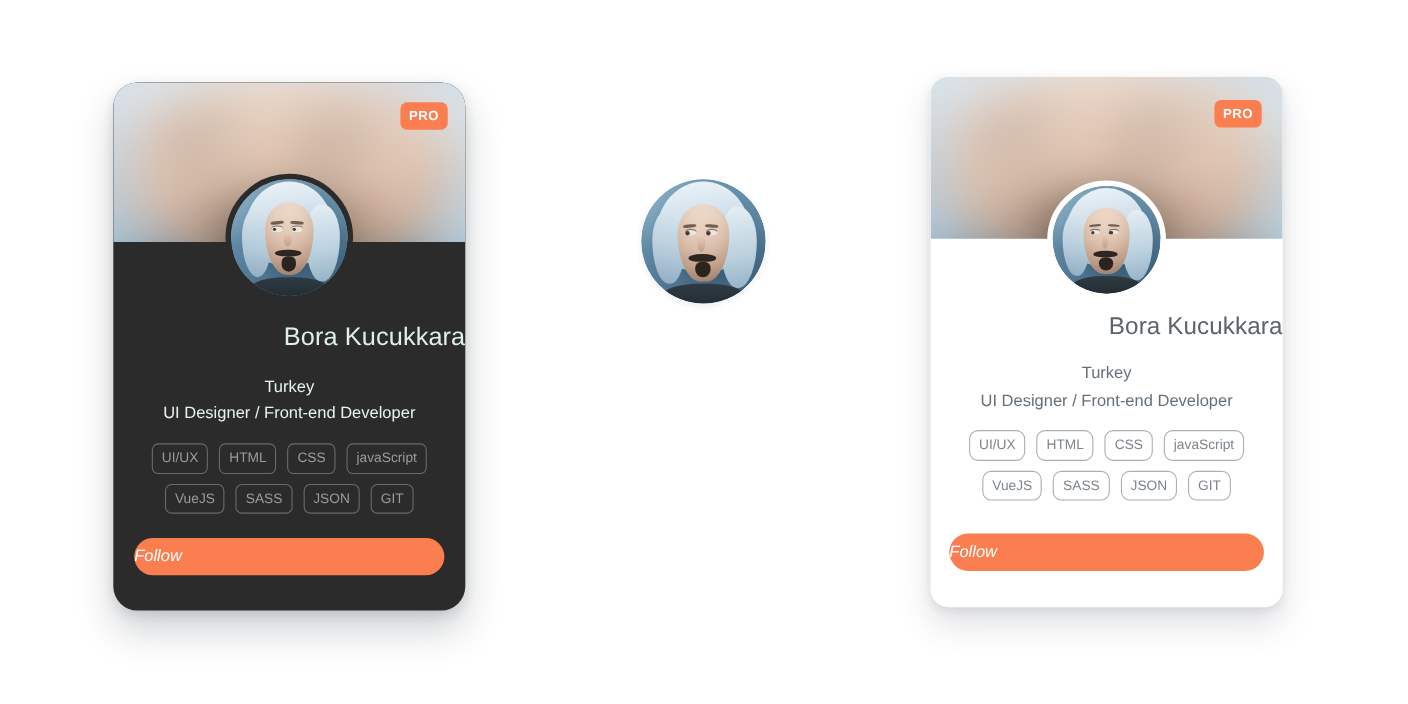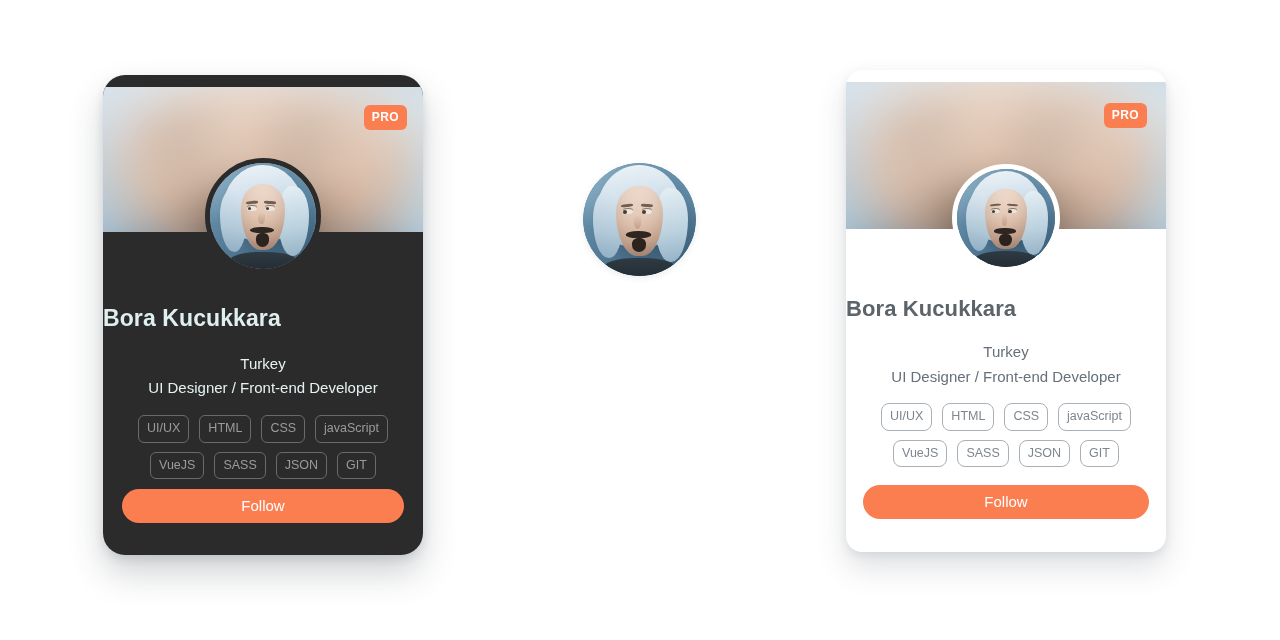--- a/index.html
+++ b/index.html
@@ -124,21 +124,20 @@
 
   
   .card {
     position: absolute;
     overflow: hidden;
   }
   .banner {
     position: relative;
     overflow: hidden;
     width: 100%;
-    margin-top: 12px;
   }
   .pro-badge {
     position: absolute;
     color: #ffffff;
     font-size: 12px;
     font-weight: bold;
     letter-spacing: .4px;
     line-height: 1;
     padding: 6px 8px 7px;
     border-radius: 6px;
@@ -146,44 +145,45 @@
   }
   .avatar-ring {
     position: absolute;
     border-radius: 50%;
     z-index: 5;
     overflow: hidden;
   }
   .avatar-ring .portrait { width: 100%; height: 100%; border-radius: 50%; }
 
   .name {
-    text-align: left;
-    font-weight: bold;
+    text-align: right;
+    font-weight: normal;
   }
   .loc, .role { text-align: center; }
 
   .tags {
     display: flex;
     flex-wrap: wrap;
     justify-content: center;
     align-content: flex-start;
     align-items: center;
   }
   .tag {
     display: inline-block;
     white-space: nowrap;
     line-height: 1;
   }
   .follow-btn {
     display: block;
-    text-align: center;
+    text-align: left;
     color: #ffffff;
     border: 0;
     cursor: pointer;
     font-family: "Liberation Sans", sans-serif;
+    font-style: italic;
   }
 
   
   #card-dark {
     left: 103px; top: 75px;
     width: 320px; height: 480px;
     border-radius: 22px;
     background: #2b2b2b;
     box-shadow: 0 18px 34px rgba(40,48,58,.22), 0 4px 10px rgba(40,48,58,.12);
   }

